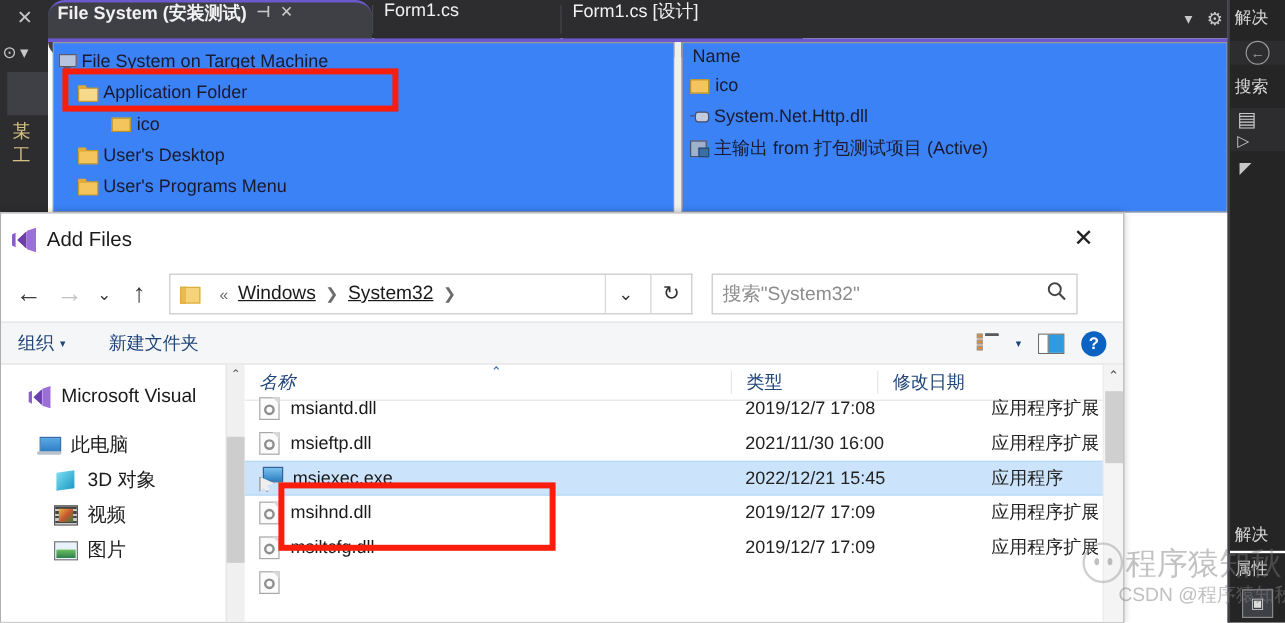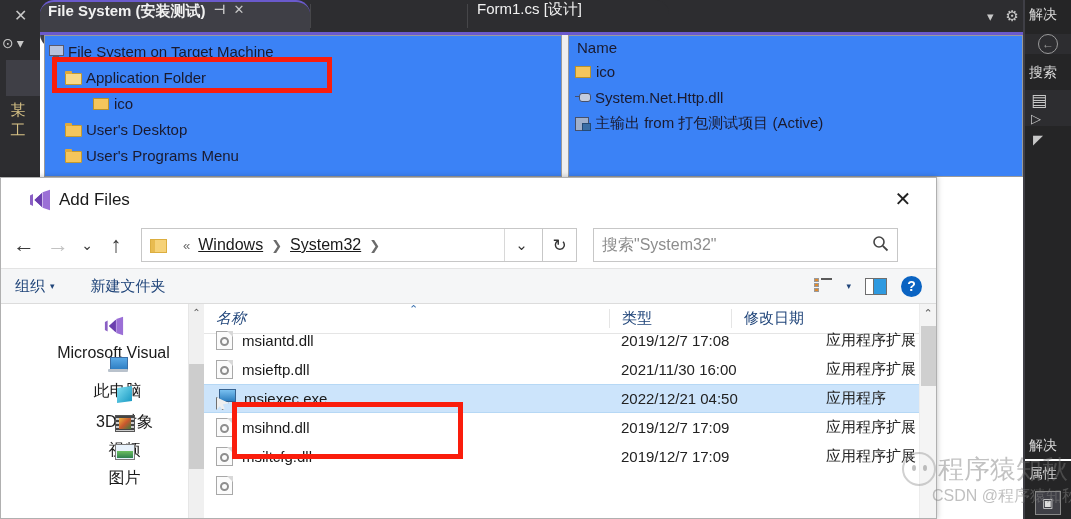--- a/index.html
+++ b/index.html
@@ -193,21 +193,21 @@
   
   .dialog {
     position: absolute; left: 0; top: 177px; width: 937px; height: 342px;
     background: #ffffff;
     border: 1px solid #b0b0b0;
     box-shadow: 0 0 6px rgba(0,0,0,0.25);
     overflow: hidden;
   }
   .dlg-titlebar {
     position: relative; height: 44px; background: #ffffff;
-    display: flex; align-items: center; padding-left: 28px;
+    display: flex; align-items: center; padding-left: 8px;
   }
   .vs-logo {
     width: 22px; height: 22px; position: relative; flex: 0 0 auto; margin-right: 8px;
   }
   .vs-logo svg { display: block; }
   .dlg-title {
     font-size: 17px; color: #1a1a1a;
   }
   .dlg-close {
     position: absolute; right: 18px; top: 8px;
@@ -298,21 +298,21 @@
   }
 
   
   .dlg-content { display: flex; height: 216px; background: #fff; }
   .dlg-sidebar {
     width: 203px; flex: 0 0 auto; background: #fff; position: relative; overflow: hidden;
     padding-top: 12px;
   }
   .side-item {
     display: flex; align-items: center; gap: 8px;
-    height: 29px; font-size: 16px; color: #1a1a1a; white-space: nowrap; flex-direction: column;
+    height: 29px; font-size: 16px; color: #1a1a1a; white-space: nowrap;
   }
   .side-item.lvl0 { padding-left: 22px; }
   .side-item.lvl1 { padding-left: 30px; }
   .side-item.lvl2 { padding-left: 44px; }
 
   .ico-vslogo2 { width: 20px; height: 20px; flex: 0 0 auto; }
   .ico-pc { width: 20px; height: 16px; position: relative; flex: 0 0 auto; }
   .ico-pc::before {
     content:""; position:absolute; left:2px; top:0; width:16px; height:11px;
     background: linear-gradient(#5aa9e6,#2f7fc4); border:1px solid #3b6ea5;
@@ -466,20 +466,23 @@
       </div>
     </div>
 
     <div class="vs-tabstrip">
       <div class="vs-tab active" style="left:0px;width:270px;">
         <span>File System (安装测试)</span>
         <span class="tabicon">⊣</span>
         <span class="tabicon">✕</span>
       </div>
       <div class="vs-tab-sep" style="left:270px;"></div>
+      <div class="vs-tab inactive" style="left:272px;width:155px;">
+        <span>Form1.cs</span>
+      </div>
       <div class="vs-tab-sep" style="left:427px;"></div>
       <div class="vs-tab inactive" style="left:429px;width:200px;">
         <span>Form1.cs [设计]</span>
       </div>
       <div class="vs-tabstrip-right">
         <span>▾</span>
         <span style="font-size:15px;">⚙</span>
       </div>
     </div>
 
@@ -686,21 +689,21 @@
             </span>
             <span class="fdate">2021/11/30 16:00</span>
             <span class="ftype">应用程序扩展</span>
           </div>
 
           <div class="file-row selected">
             <span class="fname">
               <span class="ico-exe"></span>
               <span>msiexec.exe</span>
             </span>
-            <span class="fdate">2022/12/21 04:50</span>
+            <span class="fdate">2022/12/21 15:45</span>
             <span class="ftype">应用程序</span>
           </div>
 
           <div class="file-row">
             <span class="fname">
               <span class="ico-file">
                   <span class="gear"></span>
                 </span>
               <span>msihnd.dll</span>
             </span>

